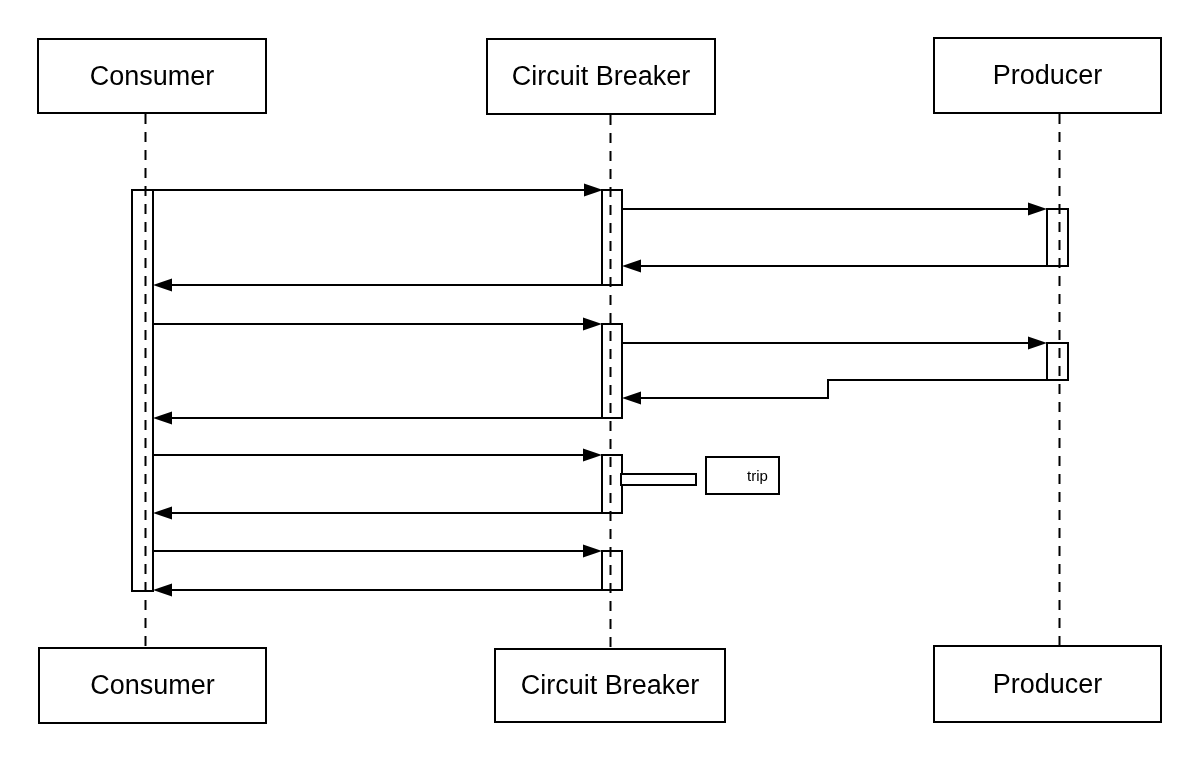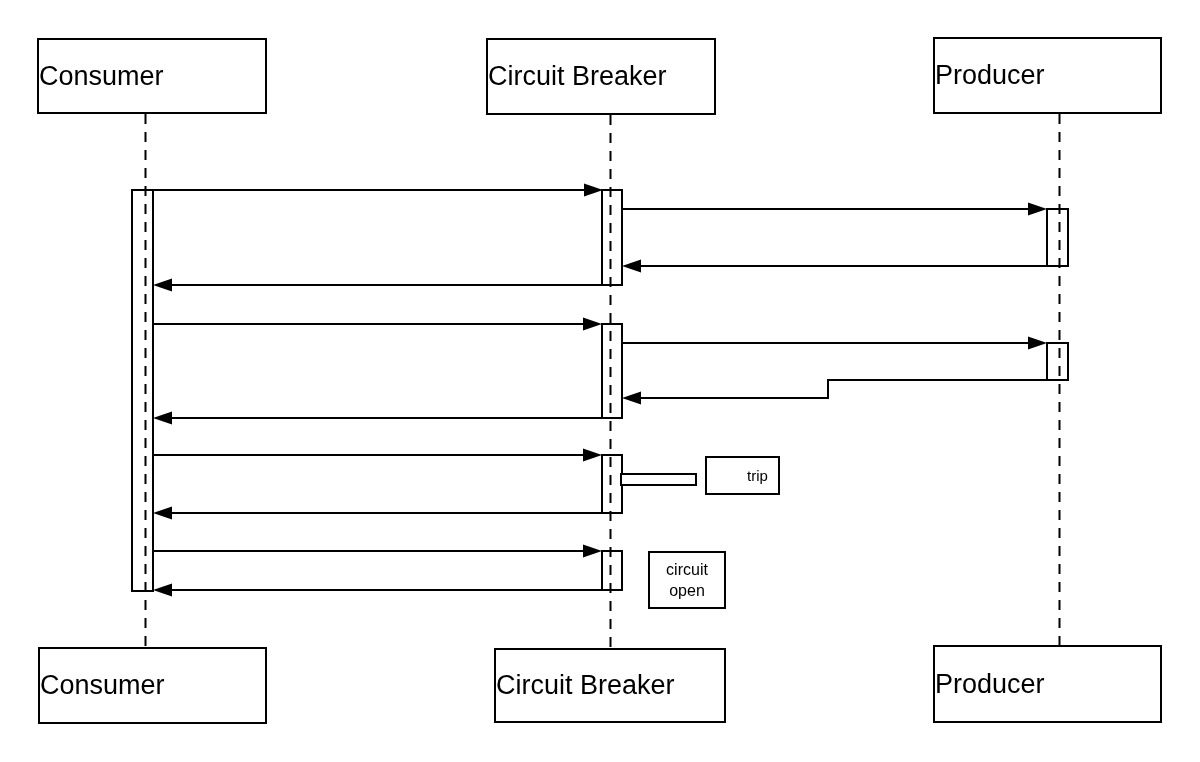--- a/index.html
+++ b/index.html
@@ -20,21 +20,21 @@
     left: 0;
     top: 0;
   }
   .pbox {
     position: absolute;
     box-sizing: border-box;
     border: 2px solid #000000;
     background: #ffffff;
     display: flex;
     align-items: center;
-    justify-content: flex-start;
+    justify-content: center;
     font-size: 27px;
     color: #000000;
     white-space: nowrap;
   }
   .notebox {
     position: absolute;
     box-sizing: border-box;
     border: 2px solid #000000;
     background: #ffffff;
     display: flex;
@@ -120,17 +120,14 @@
   <div class="pbox" style="left:494px; top:648px; width:232px; height:75px;">
     <span>Circuit Breaker</span>
   </div>
   <div class="pbox" style="left:933px; top:645px; width:229px; height:78px;">
     <span>Producer</span>
   </div>
 
   <div class="notebox trip-box" style="left:705px; top:456px; width:75px; height:39px;padding-left:30px;">
     <span>trip</span>
   </div>
-  <div class="notebox open-box" style="left:648px; top:551px; width:78px; height:58px;">
-    <span style="width:60px;">circuit open</span>
-  </div>
 
 </div>
 
 </body></html>

